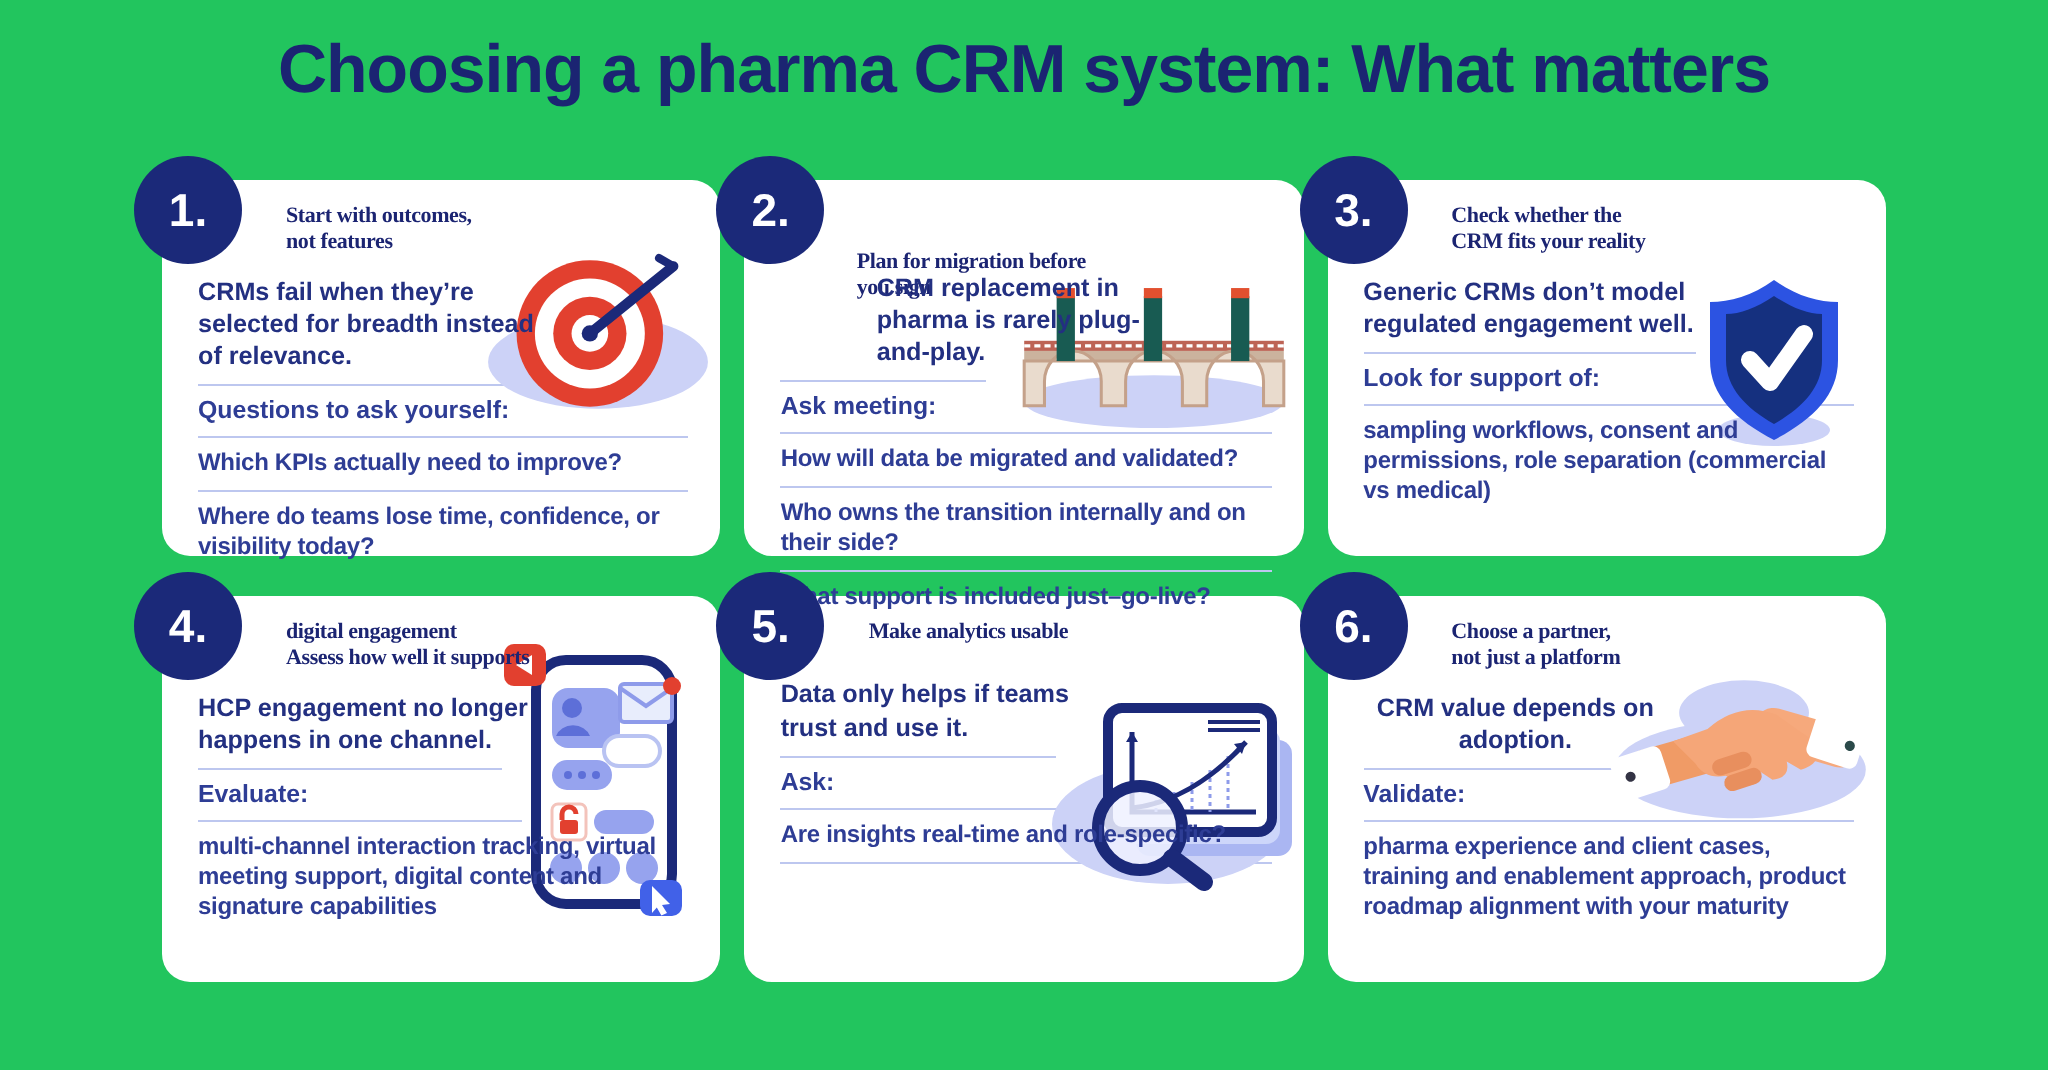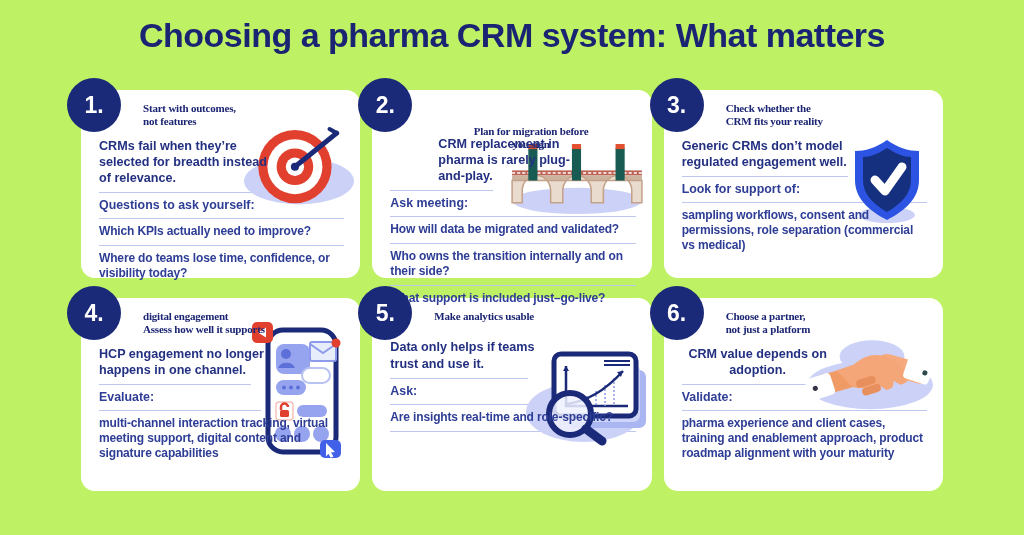--- a/index.html
+++ b/index.html
@@ -1,18 +1,18 @@
 <!DOCTYPE html>
 <html><head>
 <meta charset="utf-8">
 <style>
   html,body{margin:0;padding:0;}
   .canvas{
     position:relative;width:1024px;height:535px;overflow:hidden;
-    background:#bef264;font-family:"Liberation Sans",sans-serif;
+    background:#22c55e;font-family:"Liberation Sans",sans-serif;
   }
   .page-title{
     position:absolute;top:16px;left:0;width:1024px;text-align:center;
     font-size:34px;font-weight:800;color:#1b2472;letter-spacing:-0.5px;margin:0;
   }
   .grid{
     position:absolute;left:81px;top:90px;width:862px;
     display:grid;grid-template-columns:repeat(3,1fr);
     grid-template-rows:188px 193px;column-gap:12px;row-gap:20px;
   }
@@ -24,21 +24,21 @@
     position:absolute;top:-12px;left:-14px;width:54px;height:54px;
     border-radius:50%;background:#1b2979;color:#ffffff;
     display:flex;align-items:center;justify-content:center;
     font-size:23px;font-weight:800;z-index:3;
   }
   .card-title{
     margin:4px 0 0 44px;font-size:11px;font-weight:800;color:#1b2472;
     line-height:1.22;letter-spacing:-0.2px;position:relative;z-index:2;font-family:Liberation Serif, serif;
   }
   .card-title .tl{display:block;white-space:nowrap;}
-  .c2 .card-title{text-align:center;margin-left:38px;margin-right:2px;margin-top:27px;}
+  .c2 .card-title{text-align:left;margin-left:38px;margin-right:2px;margin-top:27px;}
   .statement{
     margin:9px 0 0;font-size:12.6px;font-weight:800;color:#233081;
     line-height:1.28;position:relative;z-index:2;
   }
   .c1 .statement{width:172px;}
   .c2 .statement{width:140px;margin-top:-16px;margin-left:48px;}
   .c3 .statement{width:186px;}
   .c4 .statement{width:184px;}
   .c5 .statement{width:162px;margin-top:16px;}
   .c6 .statement{width:152px;text-align:center;}

